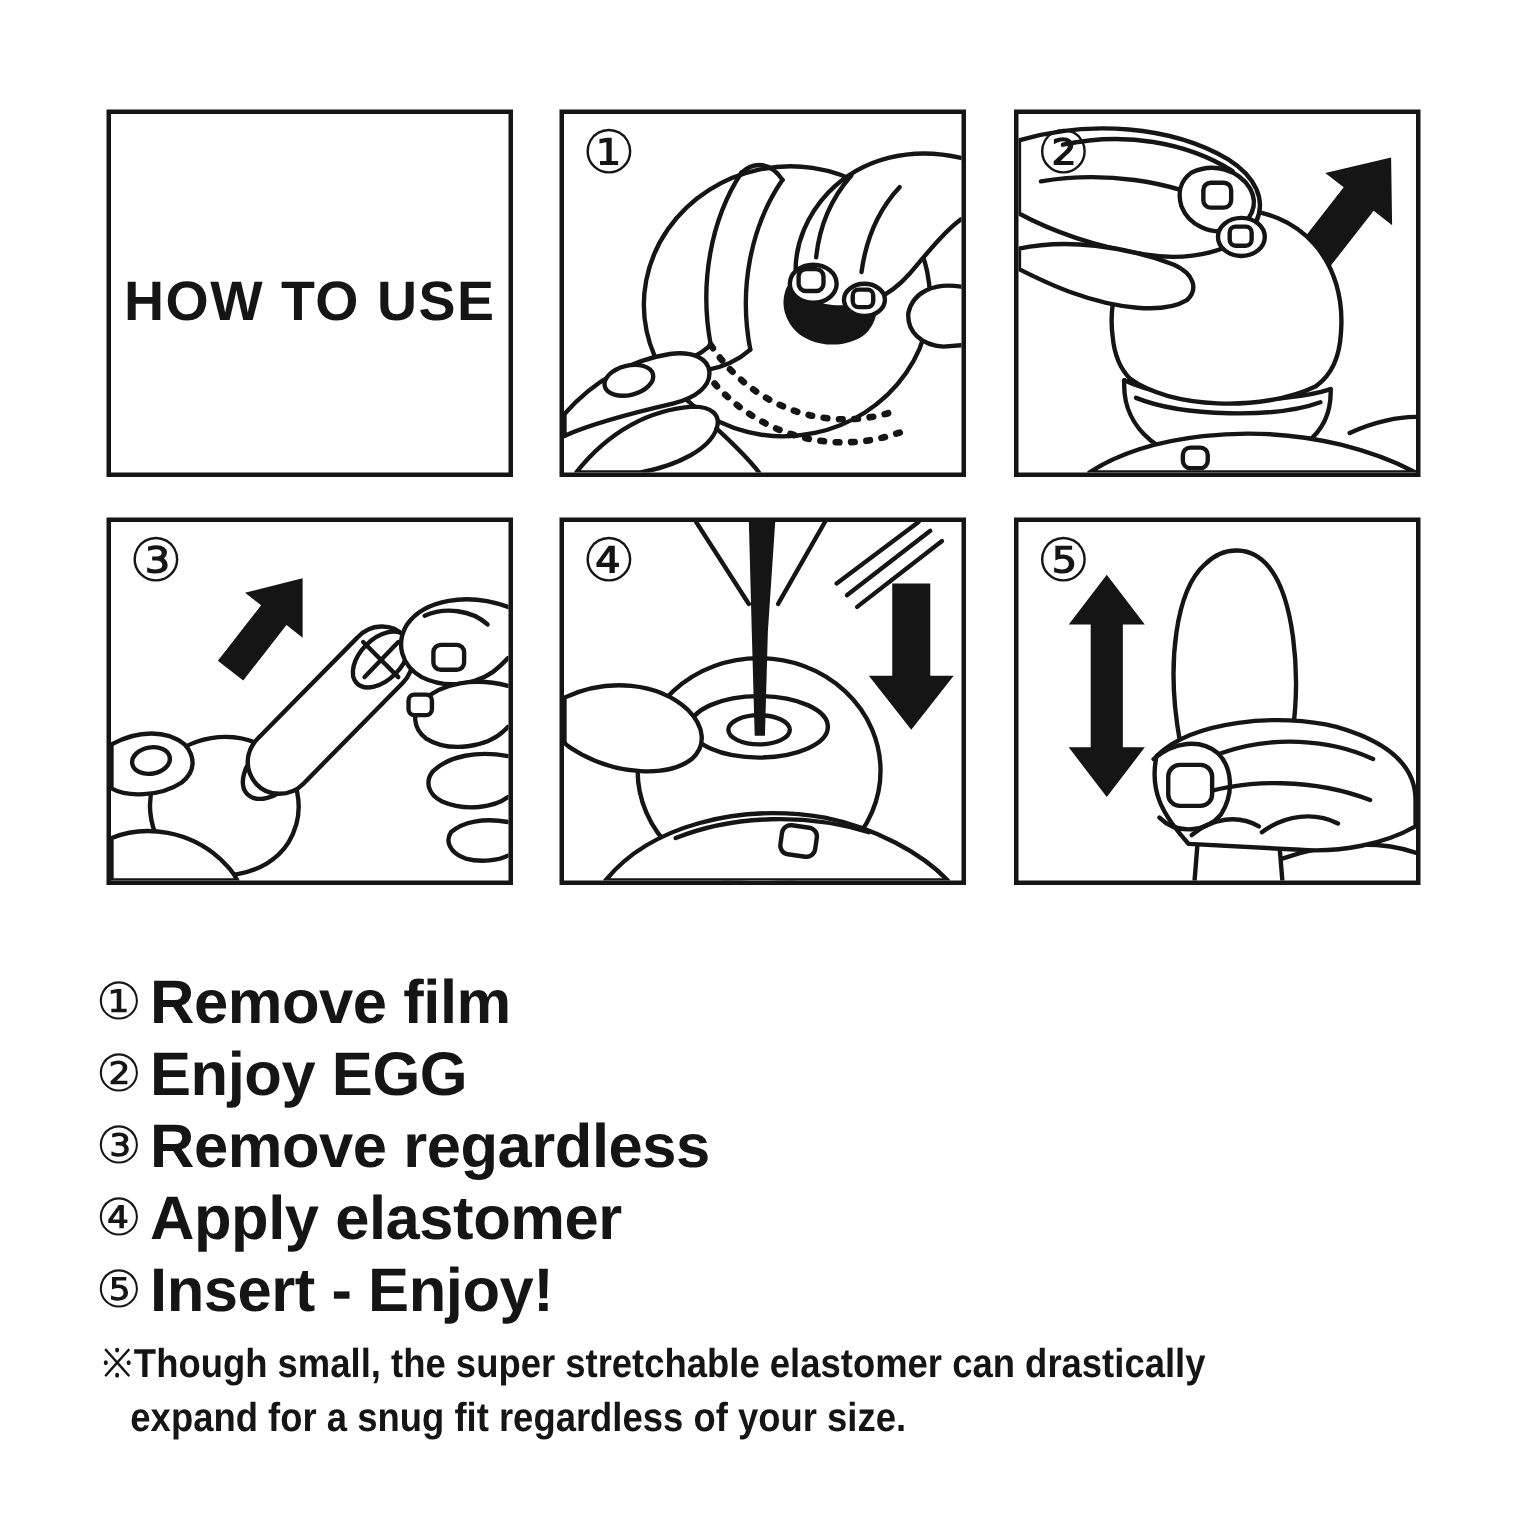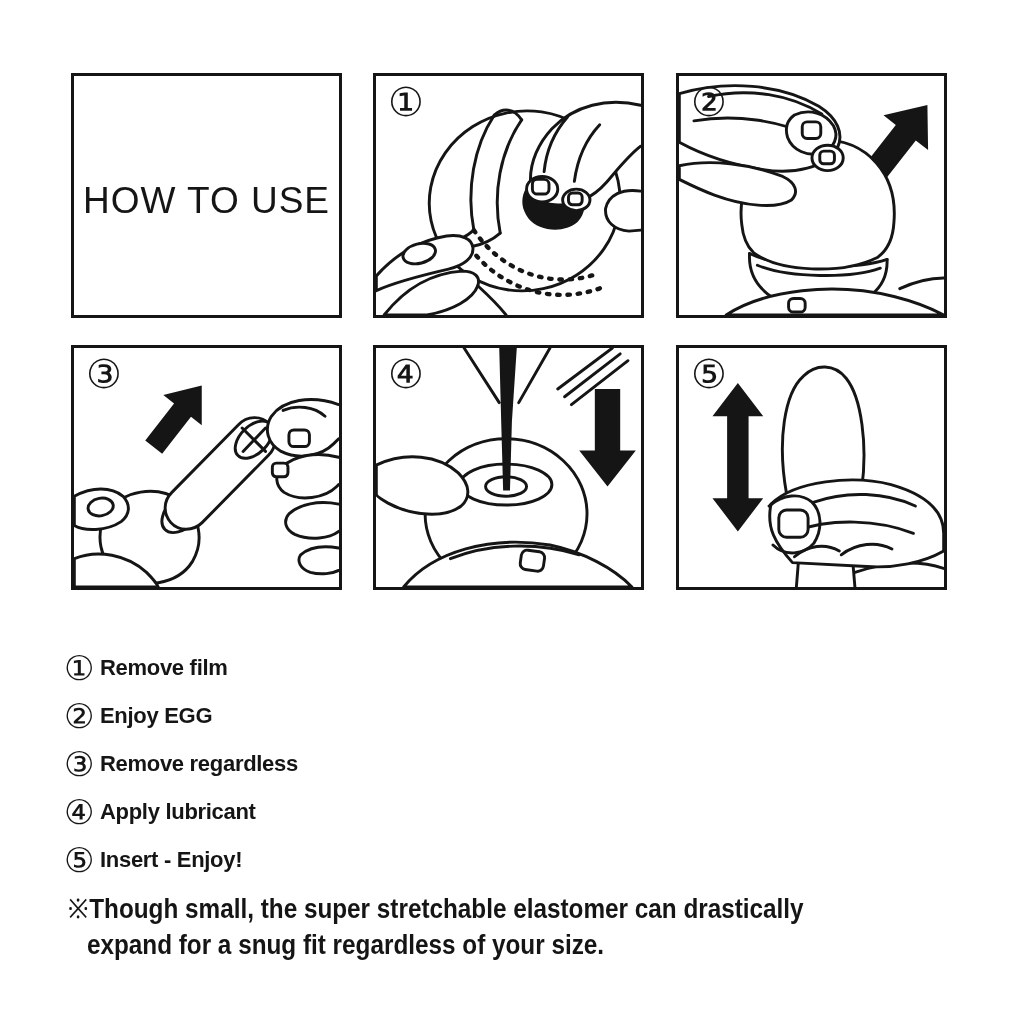--- a/index.html
+++ b/index.html
@@ -5,34 +5,34 @@
   html,body{margin:0;padding:0;background:#ffffff;}
   .sheet{
     position:relative;width:1024px;height:1024px;background:#ffffff;
     font-family:"Liberation Sans",sans-serif;color:#151515;overflow:hidden;
   }
   .panel{
     position:absolute;width:271px;height:245px;border:3px solid #151515;
     box-sizing:border-box;background:#ffffff;
   }
   .title-panel{display:flex;align-items:center;justify-content:center;}
-  .title-text{font-size:37px;font-weight:400;letter-spacing:1px;padding-top:10px;}
+  .title-text{font-size:37px;font-weight:700;letter-spacing:1px;padding-top:10px;}
   .badge{
     position:absolute;top:6px;left:12px;font-size:40px;line-height:1;
     font-weight:400;color:#151515;
   }
   .panel svg{position:absolute;left:0;top:0;width:100%;height:100%;}
   .art *{stroke:#151515;stroke-width:3;fill:none;stroke-linecap:round;stroke-linejoin:round;}
   .art .w{fill:#ffffff;}
   .art .k{fill:#151515;stroke:none;}
   .art .dot{stroke-width:4.5;stroke-dasharray:2.5 8;}
   .steps{position:absolute;left:64px;top:644px;margin:0;padding:0;list-style:none;}
   .steps li{display:flex;align-items:center;height:48px;}
   .steps .num{font-size:34px;line-height:1;width:36px;flex:0 0 36px;}
-  .steps .lbl{font-size:22px;font-weight:700;letter-spacing:-0.3px;white-space:nowrap;}
+  .steps .lbl{font-size:41px;font-weight:700;letter-spacing:-0.3px;white-space:nowrap;}
   .note{
     position:absolute;left:68px;top:891px;font-size:27px;font-weight:700;
     line-height:36px;white-space:nowrap;transform:scaleX(0.9);transform-origin:0 0;
   }
   .note .mark{margin-right:1px;font-weight:400;}
   .note-line2{padding-left:21px;}
 </style>
 </head>
 <body>
 
@@ -167,21 +167,21 @@
     <li>
       <span class="num">②</span>
       <span class="lbl">Enjoy EGG</span>
     </li>
     <li>
       <span class="num">③</span>
       <span class="lbl">Remove regardless</span>
     </li>
     <li>
       <span class="num">④</span>
-      <span class="lbl">Apply lubricant</span>
+      <span class="lbl">Apply elastomer</span>
     </li>
     <li>
       <span class="num">⑤</span>
       <span class="lbl">Insert - Enjoy!</span>
     </li>
   </ol>
 
   <div class="note">
     <div class="note-line1"><span class="mark">※</span><span>Though small, the super stretchable elastomer can drastically</span></div>
     <div class="note-line2">expand for a snug fit regardless of your size.</div>

